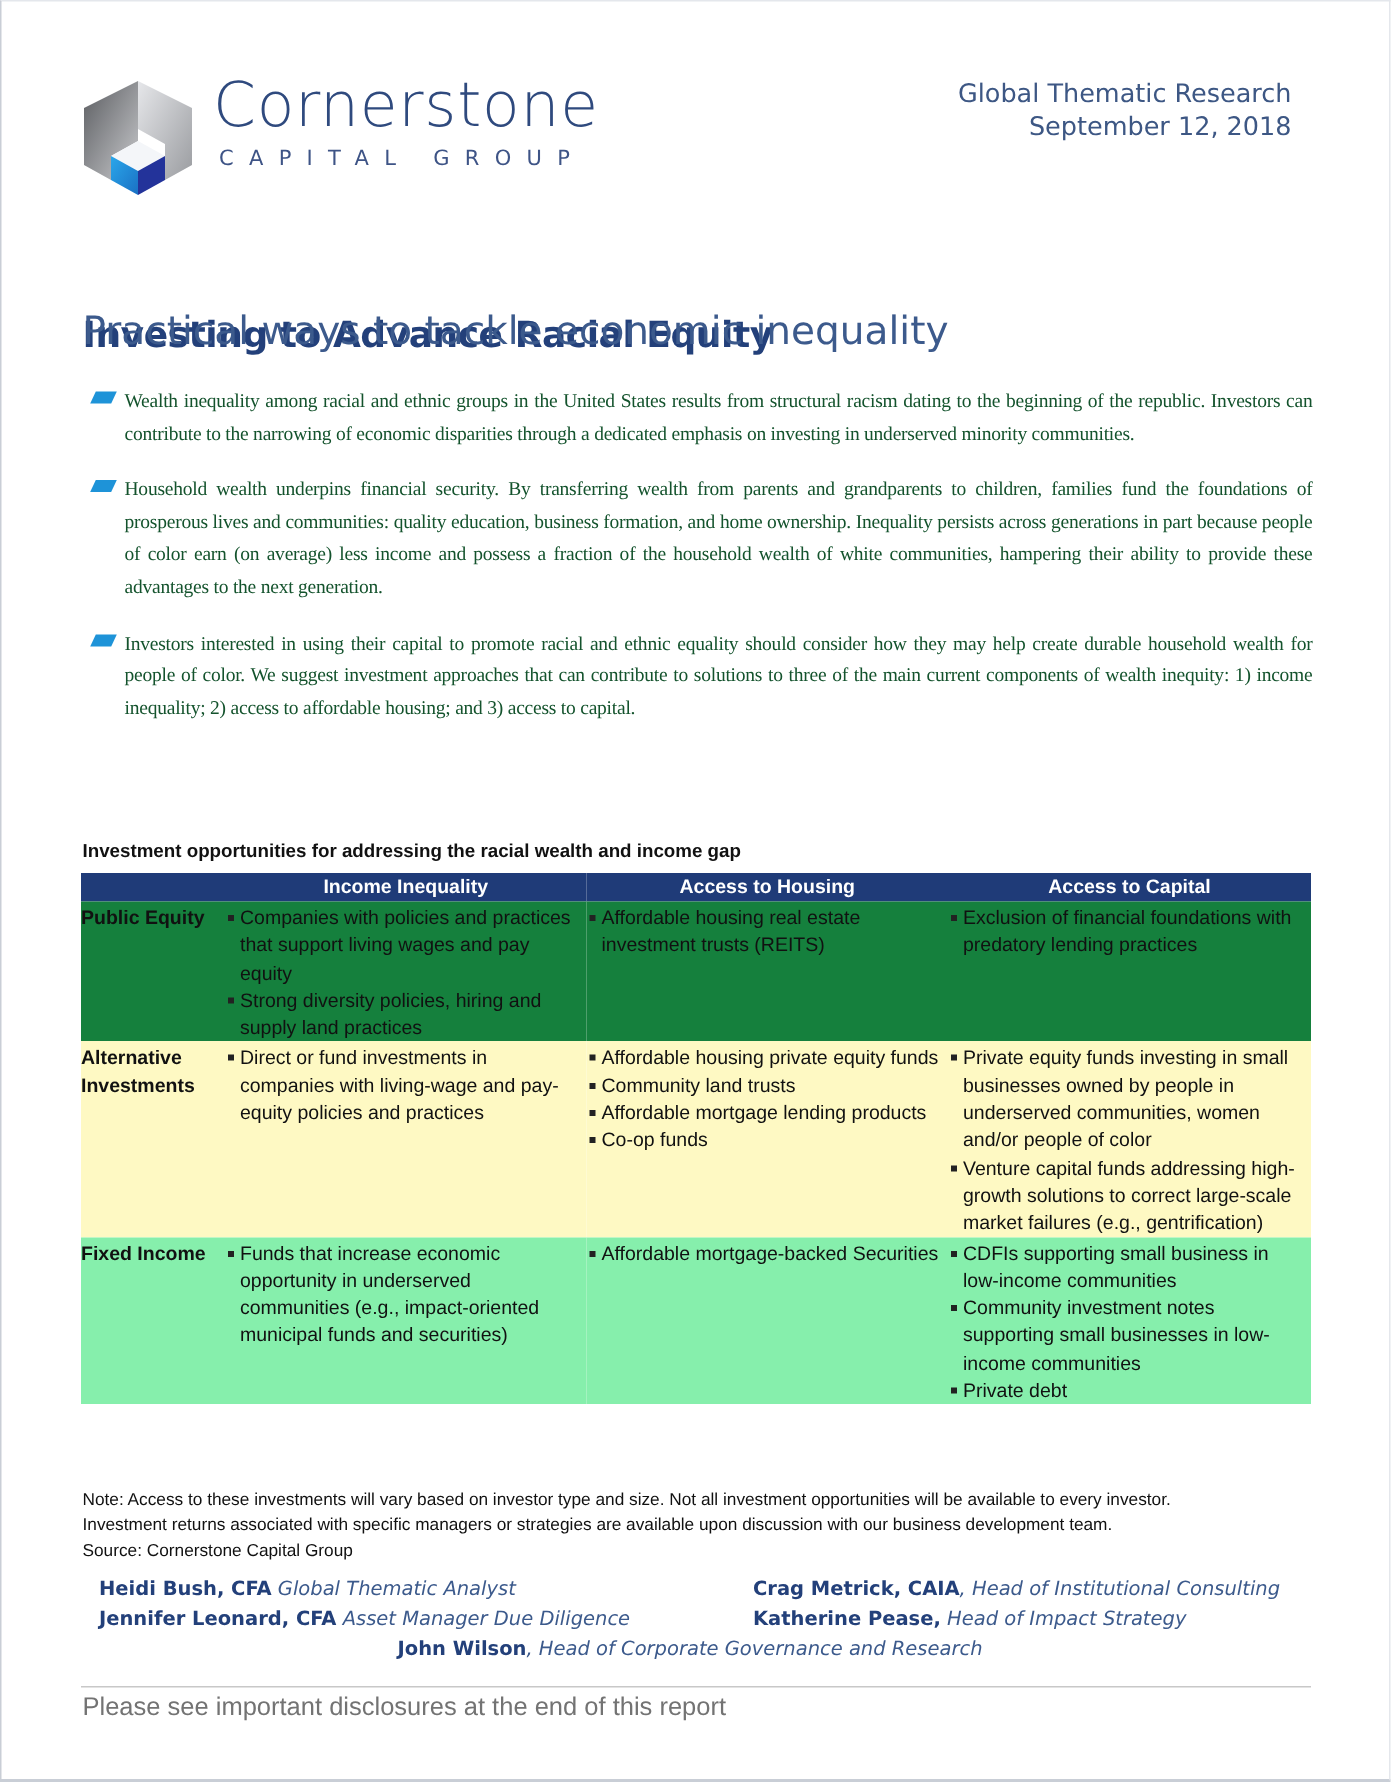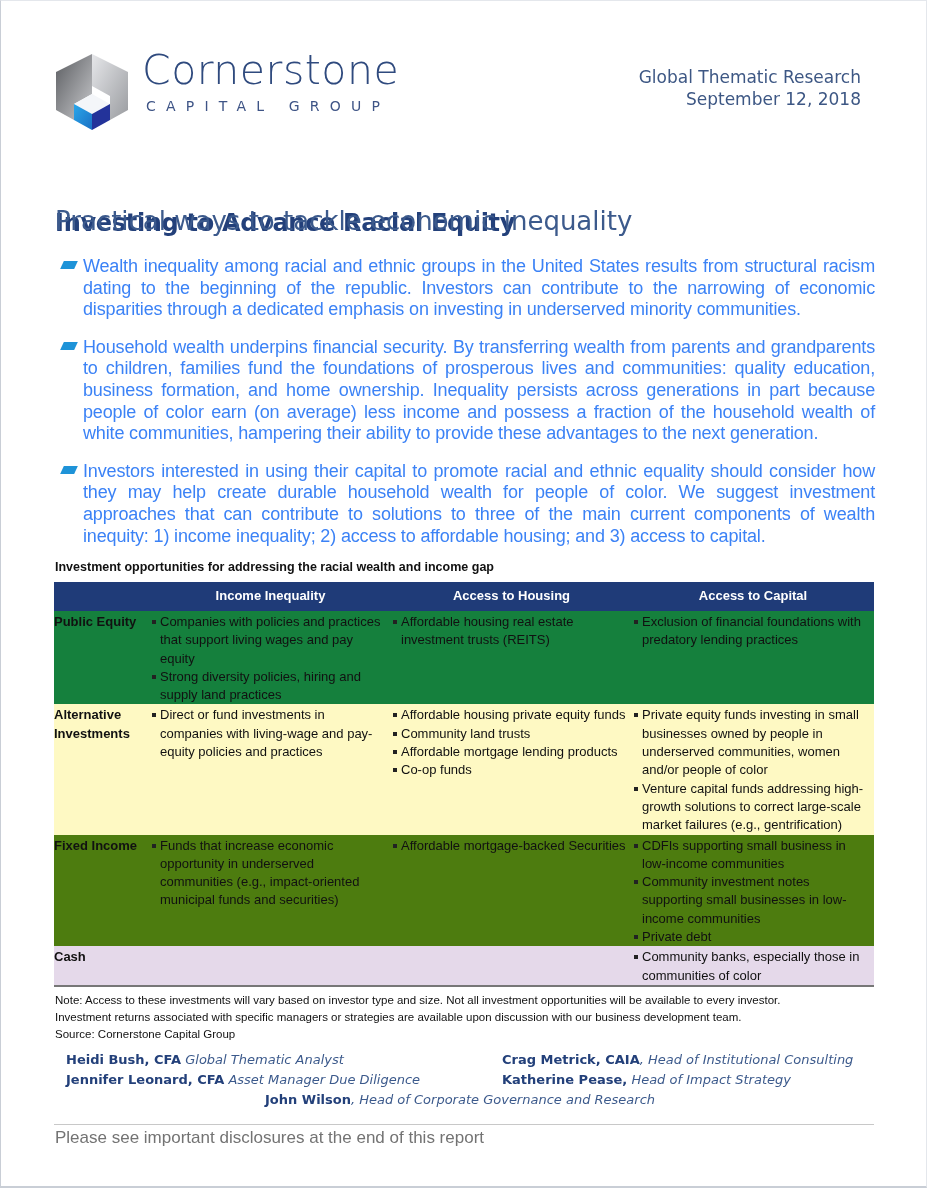--- a/index.html
+++ b/index.html
@@ -3,44 +3,44 @@
 <meta charset="utf-8">
 <style>
   html, body { margin:0; padding:0; background:#fff; }
   body { width:929px; height:1190px; position:relative; overflow:hidden; font-family:"Liberation Sans", sans-serif; color:#111; }
   .page-border { position:absolute; left:0; top:0; width:927px; height:1188px; border-left:1px solid #c9ced6; border-top:1px solid #e4e7ec; border-right:1px solid #e4e7ec; border-bottom:2px solid #c9ced6; box-sizing:border-box; pointer-events:none; }
 
   
   .logo { position:absolute; left:54px; top:50px; width:80px; height:80px; }
   .brand-name { position:absolute; left:142px; top:48px; font-size:41px; color:#2f4a7e; font-family:"DejaVu Sans", sans-serif; font-weight:300; letter-spacing:0.5px; line-height:44px; }
   .brand-sub { position:absolute; left:146px; top:98px; font-size:14px; color:#3e5486; letter-spacing:10.2px; font-family:"DejaVu Sans", sans-serif; }
-  .hdr-right { position:absolute; right:68px; top:66px; text-align:right; color:#3d5784; font-family:"DejaVu Sans", sans-serif; font-size:17px; line-height:22px; }
+  .hdr-right { position:absolute; right:68px; top:52px; text-align:right; color:#3d5784; font-family:"DejaVu Sans", sans-serif; font-size:17px; line-height:22px; }
 
   
   .title { position:absolute; left:55px; top:172px; font-size:24px; font-weight:bold; color:#23407a; font-family:"DejaVu Sans", sans-serif; letter-spacing:-0.3px;margin-top:37px; }
   .subtitle { position:absolute; left:55px; top:206px; font-size:26px; color:#3c5a8c; font-family:"DejaVu Sans", sans-serif; }
 
   
   .bullets { position:absolute; left:60px; top:256px; width:815px; }
-  .bullet { position:relative; padding-left:23px; font-size:18px; line-height:21.6px; text-align:justify; color:#3b82f6; margin-bottom:16px; font-family:Liberation Sans, sans-serif; letter-spacing:-0.15px; }
+  .bullet { position:relative; padding-left:23px; font-size:13px; line-height:21.6px; text-align:justify; color:#14532d; margin-bottom:16px; font-family:Liberation Serif, serif; letter-spacing:-0.15px; }
   .bullet-icon { position:absolute; left:2px; top:5px; width:14px; height:8px; background:#1e93d8; transform:skewX(-25deg); }
 
   
   .tbl-caption { position:absolute; left:55px; top:560px; font-size:12.5px; font-weight:bold; color:#111; }
   .tbl { position:absolute; left:54px; top:582px; width:820px; border-collapse:collapse; font-size:13px; line-height:18.3px; }
-  .tbl th { background:#1f3b78; color:#fff; font-weight:bold; font-size:13px; height:29px; padding:0; text-align:center; }
+  .tbl th { background:#1f3b78; color:#fff; font-weight:bold; font-size:13px; height:19px; padding:0; text-align:center; }
   .tbl th.rh { width:96px; }
   .tbl td { vertical-align:top; padding:2px 4px 0 0; }
   .tbl td.rowlabel { font-weight:bold; padding-left:0; }
   .tbl ul { list-style:none; margin:0; padding:0; }
   .tbl li { position:relative; padding-left:10px; }
   .tbl li .sq { position:absolute; left:2px; top:7px; width:4px; height:4px; background:#222; }
   .r-pe td { background:#15803d; }
   .r-alt td { background:#fef9c3; }
-  .r-fi td { background:#4d7c0f; }
+  .r-fi td { background:#86efac; }
   .r-cash td { background:#e5d9ea; }
   .tbl tr.r-cash { border-bottom:2px solid #777; }
   .col1 { width:241px; }
   .col2 { width:241px; }
 
   .note { position:absolute; left:55px; top:992px; font-size:11.5px; line-height:17px; color:#111; }
 
   
   .authors { position:absolute; left:66px; top:1052px; width:800px; font-family:"DejaVu Sans", sans-serif; font-size:13px; color:#23407a; }
   .author { position:absolute; white-space:nowrap; }
@@ -169,34 +169,20 @@
           </ul>
         </td>
         <td>
           <ul>
             <li><span class="sq"></span><span>CDFIs supporting small business in low-income communities</span></li>
             <li><span class="sq"></span><span>Community investment notes supporting small businesses in low-income communities</span></li>
             <li><span class="sq"></span><span>Private debt</span></li>
           </ul>
         </td>
       </tr>
-      <tr class="r-cash">
-        <td class="rowlabel">Cash</td>
-        <td>
-          <ul></ul>
-        </td>
-        <td>
-          <ul></ul>
-        </td>
-        <td>
-          <ul>
-            <li><span class="sq"></span><span>Community banks, especially those in communities of color</span></li>
-          </ul>
-        </td>
-      </tr>
     </tbody>
 </table>
 
 <div class="note">
   <div>Note: Access to these investments will vary based on investor type and size. Not all investment opportunities will be available to every investor.</div>
   <div>Investment returns associated with specific managers or strategies are available upon discussion with our business development team.</div>
   <div>Source: Cornerstone Capital Group</div>
 </div>
 
 <div class="authors">

